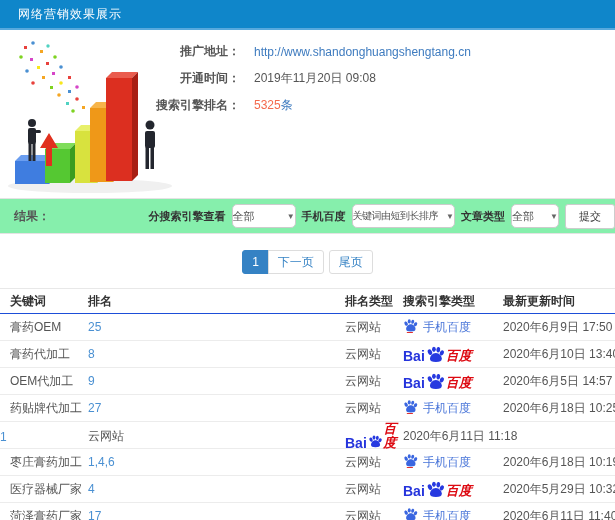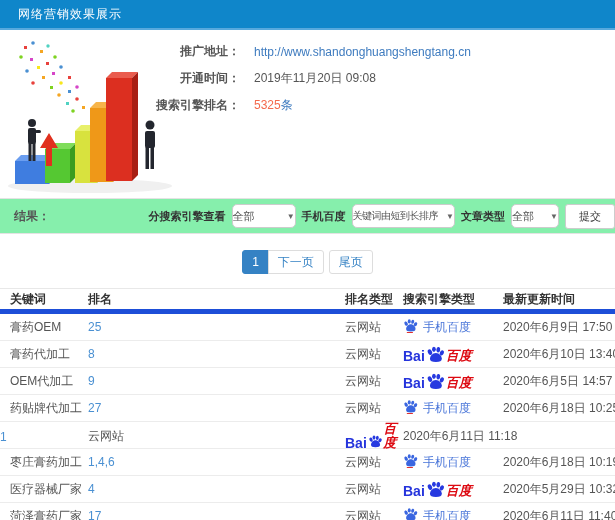--- a/index.html
+++ b/index.html
@@ -47,21 +47,21 @@
     background:#fff; border:1px solid #ddd; cursor:pointer; }
   .page-btn.active { background:#3582c4; border-color:#3582c4; color:#fff; cursor:default; }
   .page-next { margin-left:-1px; border-radius:0 3px 3px 0; }
   .page-last { margin-left:5px; border-radius:3px; }
   .page-cur { border-radius:3px 0 0 3px; }
 
   
   .rank-table { border-top:1px solid #e8e8e8; }
   .trow { display:grid; grid-template-columns:88px 257px 58px 100px 1fr;
     align-items:center; height:27px; border-bottom:1px solid #ececec; font-size:12px; }
-  .thead { height:25px; font-weight:bold; color:#333; border-bottom:5px solid #1d4ed8; }
+  .thead { height:25px; font-weight:bold; color:#333; border-bottom:1px solid #1d4ed8; }
   .c1 { padding-left:10px; white-space:nowrap; overflow:hidden; }
   .rank-lnk { color:#4a90d2; text-decoration:none; cursor:pointer; }
   .c-date { white-space:nowrap; }
 
   
   .logo-mobile { display:inline-flex; align-items:center; gap:5px; }
   .logo-mobile .m-label { color:#4a76d9; font-size:12px; }
   .logo-pc { display:inline-flex; align-items:flex-end; }
   .logo-pc .bai { color:#2534dc; font-weight:bold; font-size:14px; line-height:14px; }
   .logo-pc .cn { color:#dd0a12; font-weight:bold; font-size:13px; line-height:14px; margin-left:1px;font-style:italic; }

